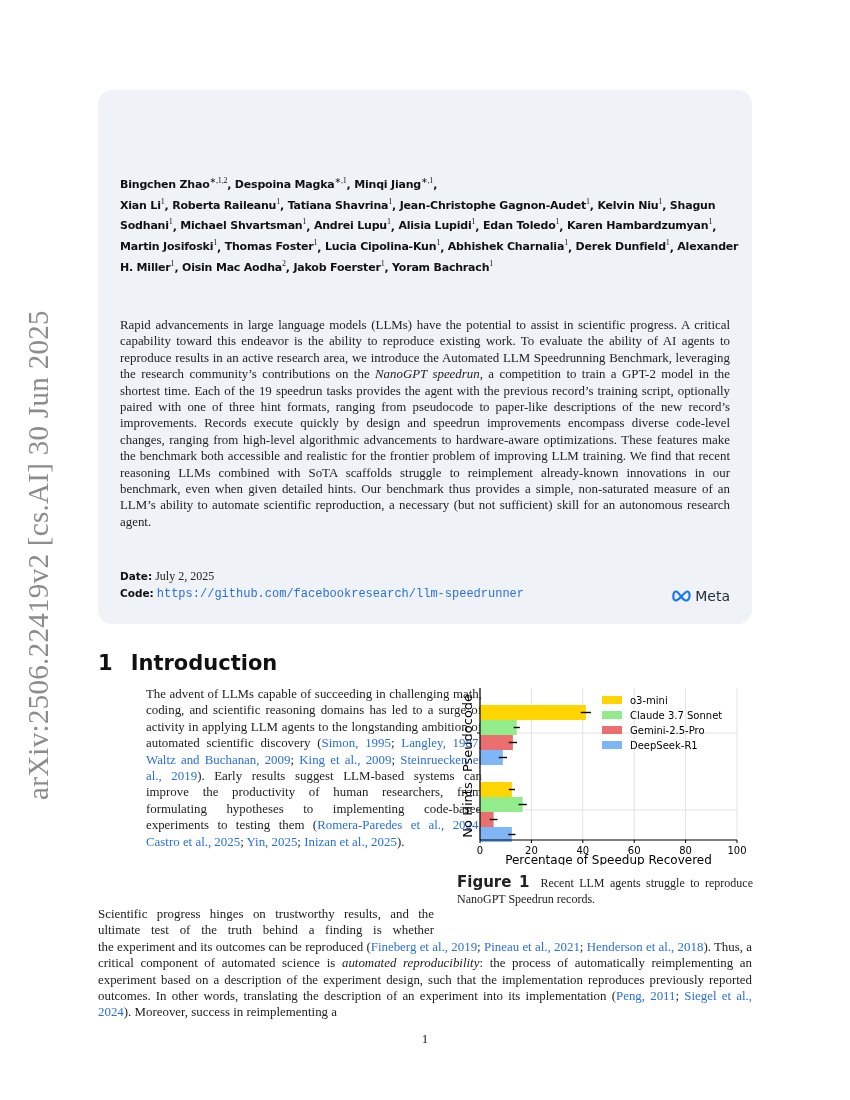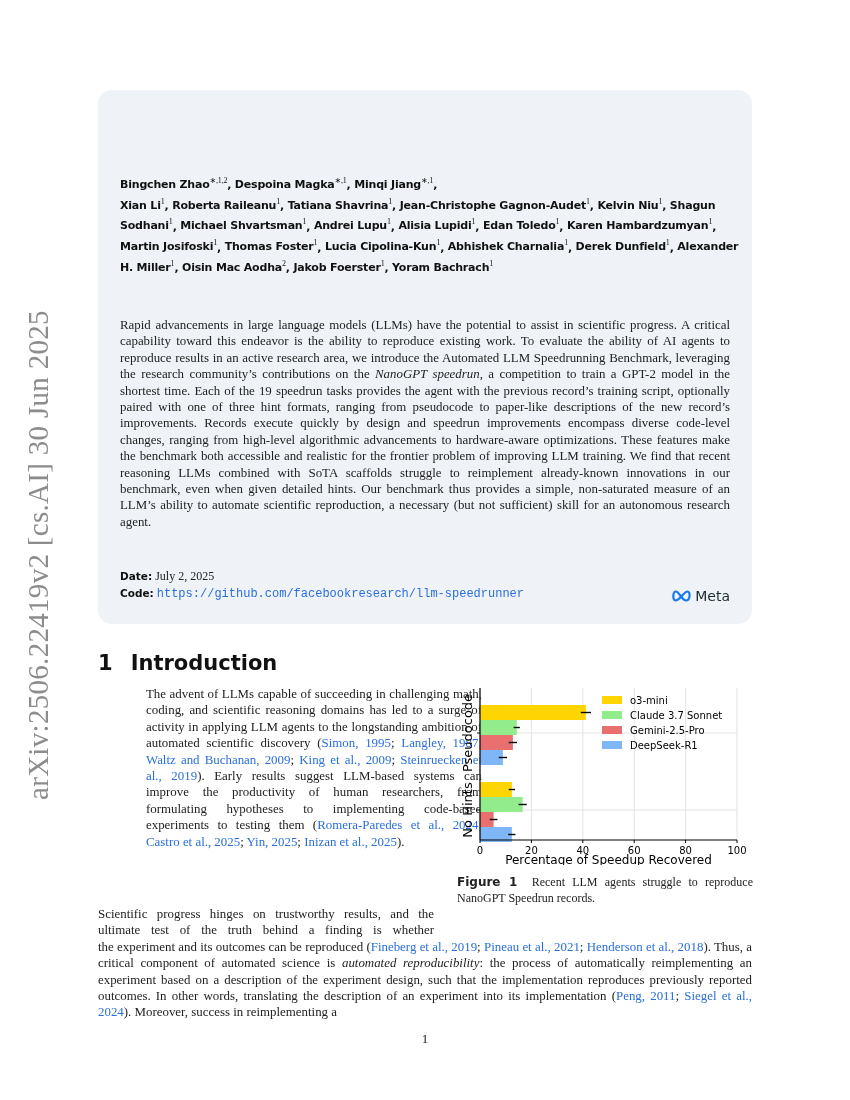--- a/index.html
+++ b/index.html
@@ -17,21 +17,21 @@
   .meta-lines .link { color:#2a6fdb; font-family:"Liberation Mono", monospace; font-size:12px; }
   .meta-logo { position:absolute; right:22px; top:498px; display:flex; align-items:center; gap:3px; font-family:"DejaVu Sans", sans-serif; font-size:14px; color:#1c2b33; }
   .section { position:absolute; left:98px; top:651px; font-family:"DejaVu Sans", sans-serif; font-weight:bold; font-size:21px; color:#111; }
   .section .num { margin-right:18px; }
   .col-text { position:absolute; left:98px; top:686px; width:336px; font-family:"Liberation Serif", serif; font-size:12.9px; line-height:16.4px; text-align:justify; color:#222;margin-left:48px; }
   .cite { color:#2a6fdb; }
   .full-text { position:absolute; left:98px; top:878px; width:654px; font-family:"Liberation Serif", serif; font-size:12.9px; line-height:16.4px; text-align:justify; color:#222; }
   .full-text .narrow { display:block; width:336px;margin-top:28px; }
   .figure { position:absolute; left:455px; top:685px; width:300px; height:180px; }
   .caption { position:absolute; left:457px; top:874px; width:296px; font-family:"Liberation Serif", serif; font-size:12px; line-height:16px; color:#222; text-align:justify; }
-  .caption b { font-family:"DejaVu Sans", sans-serif; font-size:12px; }
+  .caption b { font-family:"DejaVu Sans", sans-serif; font-size:15px; }
   .pagenum { position:absolute; left:0; width:850px; top:1031px; text-align:center; font-family:"Liberation Serif", serif; font-size:13px; color:#222; }
   svg text { font-family:"DejaVu Sans", sans-serif; }
 </style>
 </head>
 <body>
 
 <div class="arxiv">arXiv:2506.22419v2  [cs.AI]  30 Jun 2025</div>
 
 <div class="card">
   <div class="authors" id="authors"><span>Bingchen Zhao<sup>∗,1,2</sup></span>, <span>Despoina Magka<sup>∗,1</sup></span>, <span>Minqi Jiang<sup>∗,1</sup></span>, <br><span>Xian Li<sup>1</sup></span>, <span>Roberta Raileanu<sup>1</sup></span>, <span>Tatiana Shavrina<sup>1</sup></span>, <span>Jean-Christophe Gagnon-Audet<sup>1</sup></span>, <span>Kelvin Niu<sup>1</sup></span>, <span>Shagun Sodhani<sup>1</sup></span>, <span>Michael Shvartsman<sup>1</sup></span>, <span>Andrei Lupu<sup>1</sup></span>, <span>Alisia Lupidi<sup>1</sup></span>, <span>Edan Toledo<sup>1</sup></span>, <span>Karen Hambardzumyan<sup>1</sup></span>, <span>Martin Josifoski<sup>1</sup></span>, <span>Thomas Foster<sup>1</sup></span>, <span>Lucia Cipolina-Kun<sup>1</sup></span>, <span>Abhishek Charnalia<sup>1</sup></span>, <span>Derek Dunfield<sup>1</sup></span>, <span>Alexander H. Miller<sup>1</sup></span>, <span>Oisin Mac Aodha<sup>2</sup></span>, <span>Jakob Foerster<sup>1</sup></span>, <span>Yoram Bachrach<sup>1</sup></span></div>

